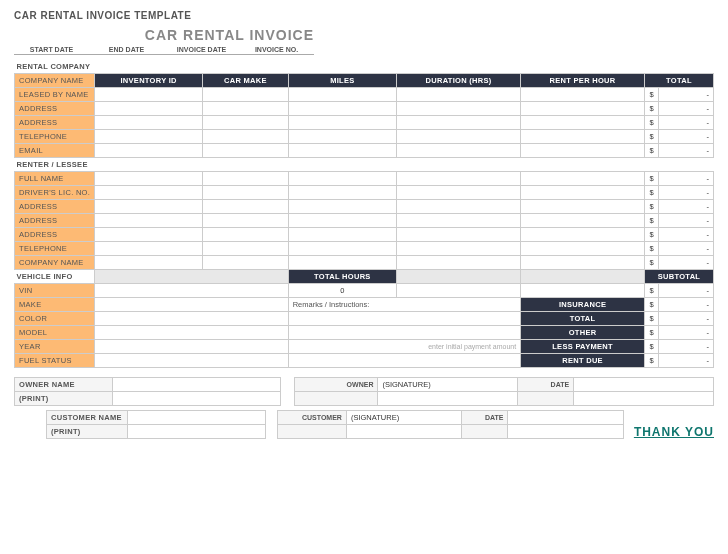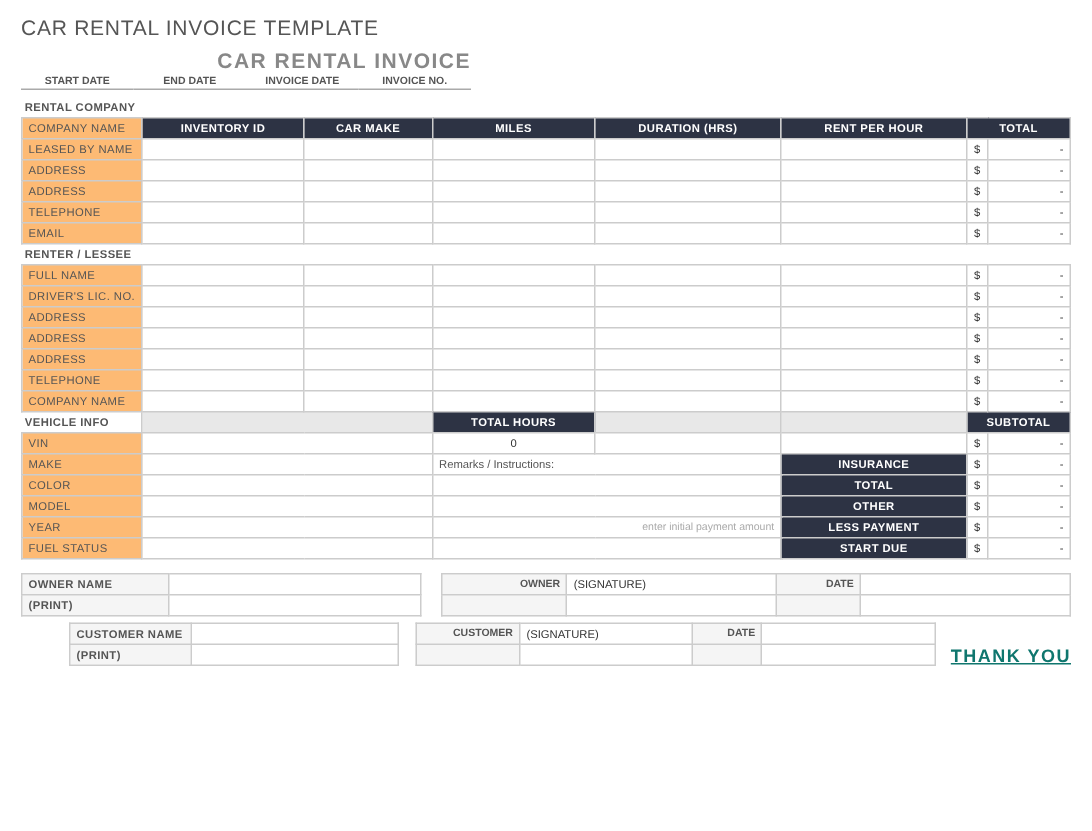--- a/index.html
+++ b/index.html
@@ -6,22 +6,22 @@
     body {
       font-family: Arial, sans-serif;
       background: #fff;
       color: #333;
       font-size: 9px;
       width: 728px;
       min-height: 554px;
       padding: 10px 14px;
     }
     .page-title {
-      font-size: 14px;
-      font-weight: normal;
+      font-size: 10px;
+      font-weight: bold;
       color: #555;
       margin-bottom: 6px;
       letter-spacing: 0.5px;
     }
     .header-row {
       display: flex;
       justify-content: space-between;
       align-items: flex-start;
       margin-bottom: 4px;
     }
@@ -384,21 +384,21 @@
     <td colspan="3" style="font-size:7px; color:#aaa; text-align:right; padding-right:4px; border:1px solid #ccc;">enter initial payment amount</td>
     <td class="dark-label">LESS PAYMENT</td>
     <td class="dollar-cell">$</td>
     <td class="value-cell">-</td>
   </tr>
 
   <tr>
     <td class="field-label">FUEL STATUS</td>
     <td class="input-cell" colspan="3"></td>
     <td colspan="3" class="input-cell"></td>
-    <td class="dark-label" style="background:#2d3344;">START DUE</td>
+    <td class="dark-label" style="background:#2d3344;">RENT DUE</td>
     <td class="dollar-cell">$</td>
     <td class="value-cell">-</td>
   </tr>
 
 </tbody>
   </table>
 
 <div class="signature-section">
   <table class="sig-table">
     <tbody>

